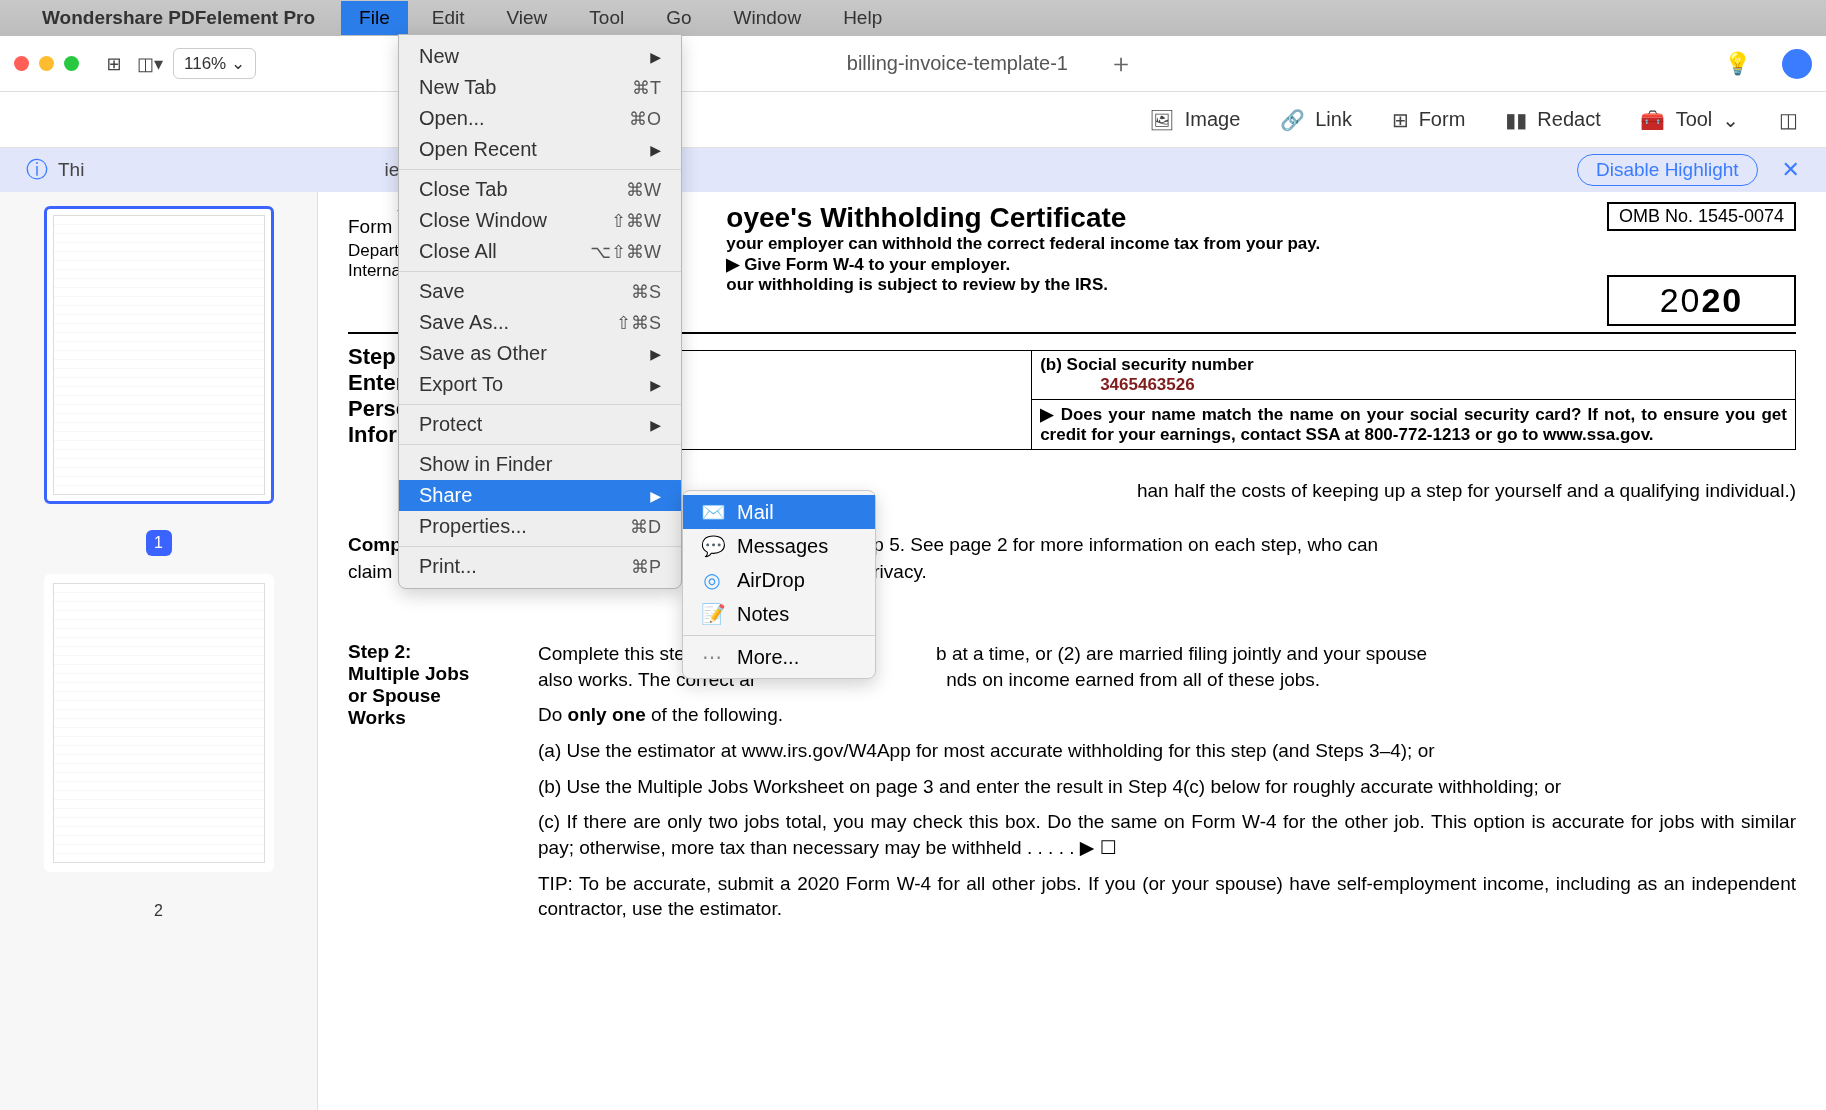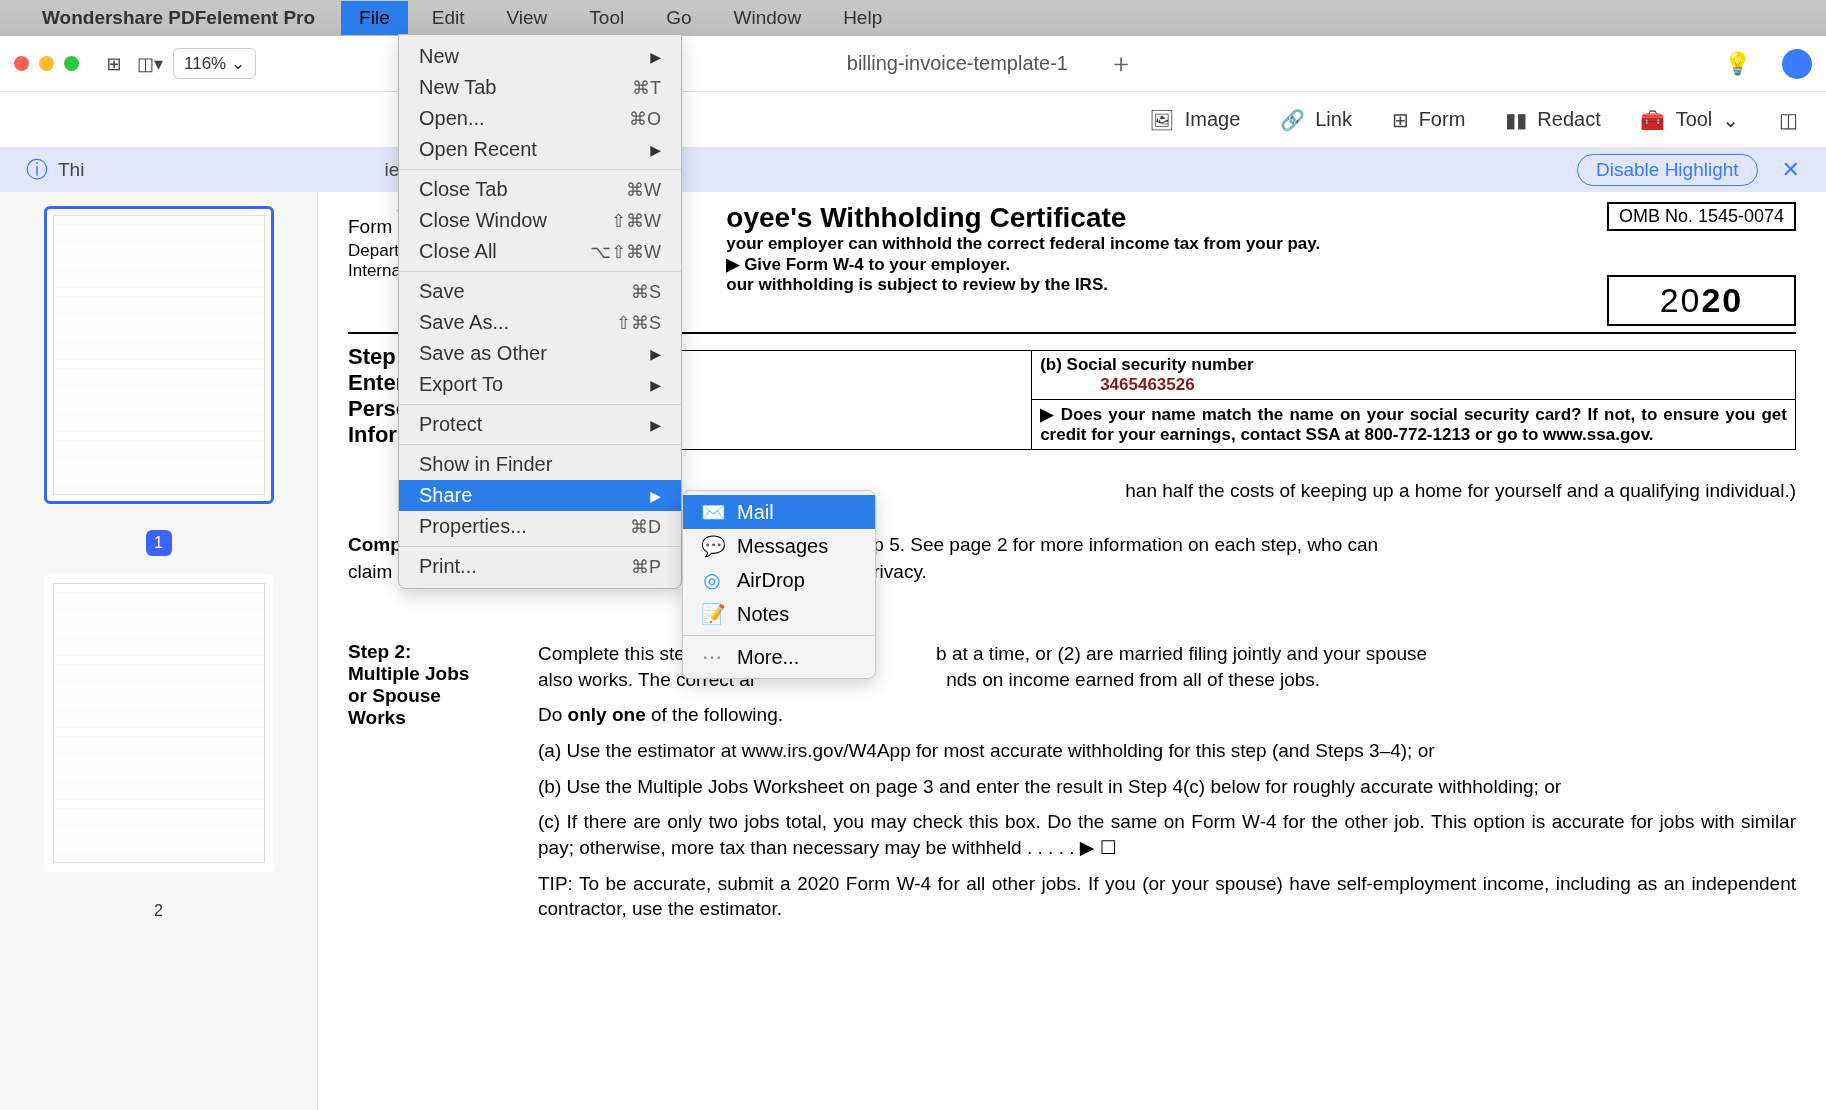--- a/index.html
+++ b/index.html
@@ -206,21 +206,21 @@
                   <b>(b)  Social security number</b><br>
                   <span class="val-blue" style="padding-left:60px">3465463526</span>
                 </td>
               </tr>
               <tr>
                     <td class="note">▶ Does your name match the name on your social security card? If not, to ensure you get credit for your earnings, contact SSA at 800-772-1213 or go to www.ssa.gov.</td>
                   </tr>
             </tbody>
               </table>
             <div style="height:30px"></div>
-            <div style="text-align:right">han half the costs of keeping up a home for yourself and a qualifying individual.)</div>
+            <div style="text-align:right">han half the costs of keeping up a step for yourself and a qualifying individual.)</div>
           </div>
         </div>
 
         <div class="step-cs" style="display:flex; gap:40px">
           <div style="width:110px">
             <b>Comple</b><br>
             <span>claim ex</span>
           </div>
           <div style="flex:1;font-size:19px">
             <span style="display:inline-block;width:370px"></span>

